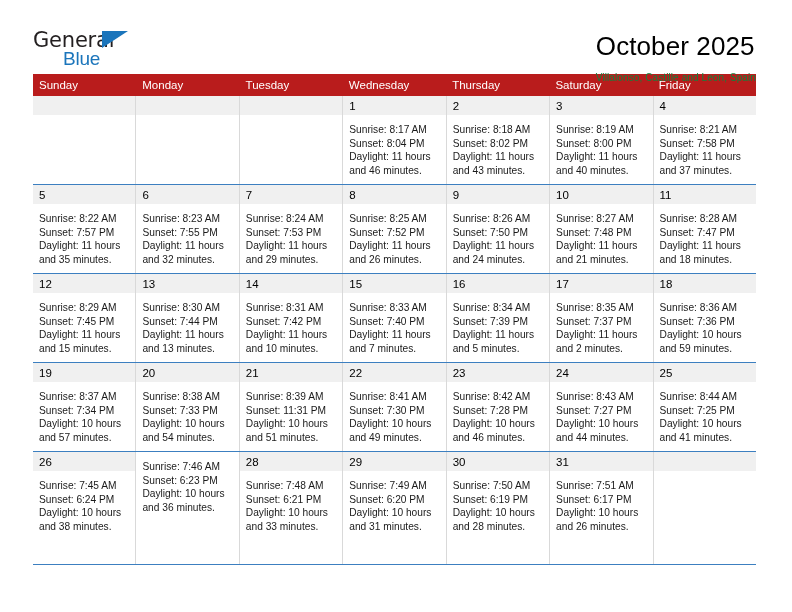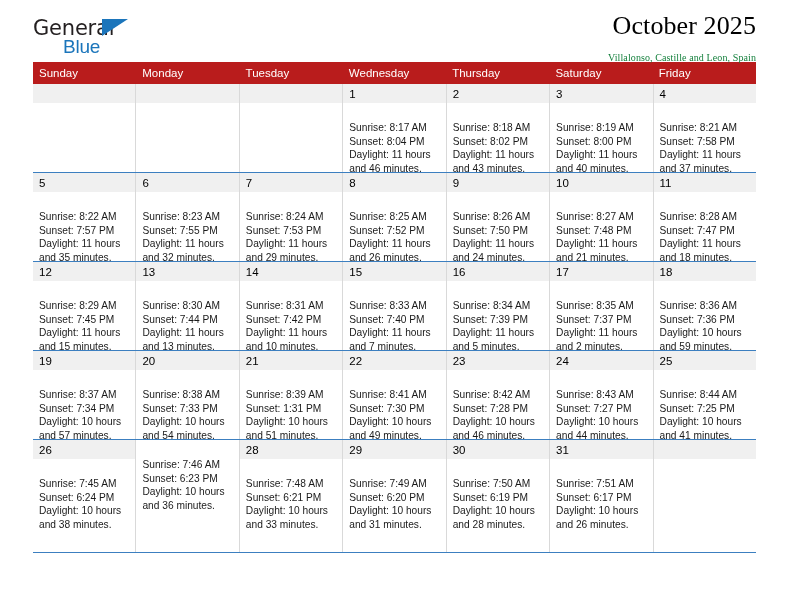--- a/index.html
+++ b/index.html
@@ -15,21 +15,21 @@
     position: relative;
     width: 792px;
     height: 612px;
     padding: 0;
   }
 
   
   .top {
     position: relative;
     height: 58px;
-    margin: 4px 36px 0 33px;
+    margin: 16px 36px 0 33px;
   }
   .logo {
     position: absolute;
     left: 0;
     top: 12px;
     width: 200px;
     height: 56px;
   }
   .logo-general {
     position: absolute;
@@ -56,23 +56,22 @@
     top: 20px;
     font-size: 19px;
     letter-spacing: -0.2px;
     color: #1b75bb;
     font-family: Liberation Sans, sans-serif;
     font-weight: 400;
   }
   .title-block {
     position: absolute;
     right: 0;
-    top: 4px;
-    text-align: right;
-    font-family: Liberation Serif, serif;
+    top: 12px;
+    text-align: left;
   }
   .cal-title {
     font-size: 26px;
     font-weight: 400;
     color: #000;
     line-height: 36px;
     letter-spacing: 0.1px;
   }
   .cal-subtitle {
     font-size: 10px;
@@ -121,21 +120,21 @@
     height: 19px;
     background: #f0f0f0;
     padding-left: 6px;
   }
   .daynum {
     font-size: 11.5px;
     line-height: 19px;
     color: #000;
   }
   .detail {
-    padding: 18px 5px 0 6px;
+    padding: 8px 5px 0 6px;
     font-size: 10.2px;
     line-height: 13.6px;
     color: #1a1a1a;
   }
   .detail div { white-space: nowrap; }
 </style>
 </head>
 <body>
 
 <div class="page">
@@ -427,21 +426,21 @@
       <div>Daylight: 10 hours</div>
       <div>and 54 minutes.</div>
     </div>
   </div>
           <div class="daycell">
     <div class="daynum-band">
       <span class="daynum">21</span>
     </div>
     <div class="detail">
       <div>Sunrise: 8:39 AM</div>
-      <div>Sunset: 1:31 PM</div>
+      <div>Sunset: 11:31 PM</div>
       <div>Daylight: 10 hours</div>
       <div>and 51 minutes.</div>
     </div>
   </div>
           <div class="daycell">
     <div class="daynum-band">
       <span class="daynum">22</span>
     </div>
     <div class="detail">
       <div>Sunrise: 8:41 AM</div>

